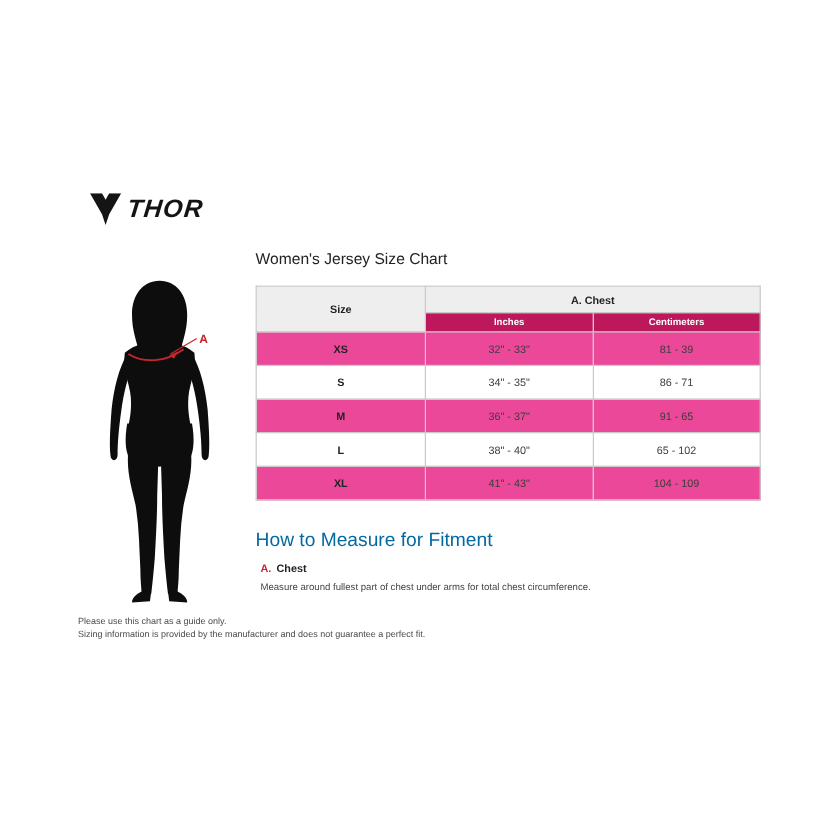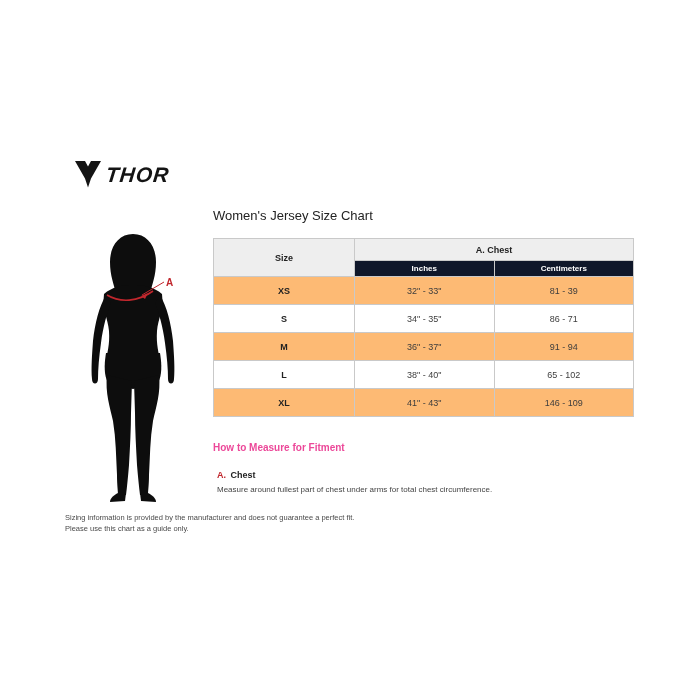--- a/index.html
+++ b/index.html
@@ -9,36 +9,36 @@
   }
   
   .logo{position:absolute;left:75px;top:161px;display:flex;align-items:center;gap:5px;}
   .logo-icon{display:block;}
   .logo-text{
     font-size:21px;font-weight:bold;font-style:italic;color:#141414;
     letter-spacing:1px;transform:skewX(-6deg);line-height:1;
   }
   
   .chart-title{position:absolute;left:213px;top:208px;font-size:13px;font-weight:normal;color:#232323;}
-  .measure-title{position:absolute;left:213px;top:442px;font-size:10px;font-weight:bold;color:#ec4899;}
+  .measure-title{position:absolute;left:213px;top:442px;font-size:16px;font-weight:normal;color:#0369a1;}
   
   .figure{position:absolute;left:60px;top:225px;}
   
   .size-table-wrap{position:absolute;left:213px;top:238px;}
   table{border-collapse:collapse;table-layout:fixed;width:421px;}
   th,td{border:1px solid #c9c9c9;text-align:center;vertical-align:middle;padding:0;}
   th{background:#eeeeee;font-size:9px;font-weight:bold;color:#222222;}
   th.col-size{width:140px;margin-top:44px;}
   td.col-in{width:140px;}
   td.col-cm{width:141px;}
   tr.head-row{height:22px;}
   tr.units-row{height:16px;}
-  tr.units-row td{background:#0f172a;color:#ffffff;font-size:8px;font-weight:bold;}
+  tr.units-row td{background:#be185d;color:#ffffff;font-size:8px;font-weight:bold;}
   tr.data-row{height:28px;background:#ffffff;}
-  tr.data-row.alt{background:#fdba74;margin-left:14px;}
+  tr.data-row.alt{background:#ec4899;margin-left:14px;}
   td.size-cell{font-size:9px;font-weight:bold;color:#222222;}
   td.val-cell{font-size:9px;color:#3d3d3d;}
   
   .measure-item{position:absolute;left:217px;top:464px;}
   .measure-item .key{color:#c1272d;font-size:9px;font-weight:bold;}
   .measure-item .name{color:#222222;font-size:9px;font-weight:bold;text-align:right;}
   .measure-item .desc{margin-top:3px;font-size:8px;color:#444444;}
   
   .footer{position:absolute;left:65px;top:512px;font-size:7.5px;color:#4a4a4a;line-height:11px;}
 </style>
@@ -99,42 +99,42 @@
         <td class="val-cell col-cm">81 - 39</td>
       </tr>
       <tr class="data-row">
         <td class="size-cell">S</td>
         <td class="val-cell">34" - 35"</td>
         <td class="val-cell">86 - 71</td>
       </tr>
       <tr class="data-row alt">
         <td class="size-cell">M</td>
         <td class="val-cell">36" - 37"</td>
-        <td class="val-cell">91 - 94</td>
+        <td class="val-cell">91 - 65</td>
       </tr>
       <tr class="data-row">
         <td class="size-cell">L</td>
         <td class="val-cell">38" - 40"</td>
         <td class="val-cell">65 - 102</td>
       </tr>
       <tr class="data-row alt">
         <td class="size-cell">XL</td>
         <td class="val-cell">41" - 43"</td>
-        <td class="val-cell">146 - 109</td>
+        <td class="val-cell">104 - 109</td>
       </tr>
     </tbody>
   </table>
 </div>
 
 <div class="measure-title">How to Measure for Fitment</div>
 
 <div class="measure-item">
   <div>
     <span class="key">A.</span>
     <span class="name">Chest</span>
   </div>
   <div class="desc">Measure around fullest part of chest under arms for total chest circumference.</div>
 </div>
 
 <div class="footer">
+  <div>Please use this chart as a guide only.</div>
   <div>Sizing information is provided by the manufacturer and does not guarantee a perfect fit.</div>
-  <div>Please use this chart as a guide only.</div>
 </div>
 
 </body></html>

